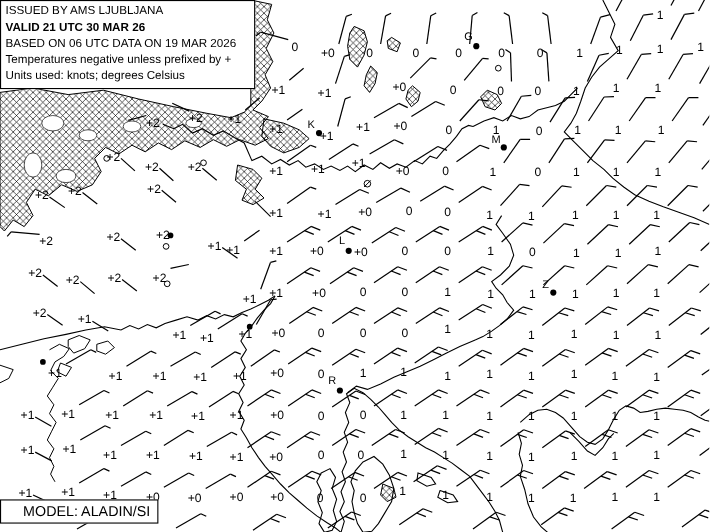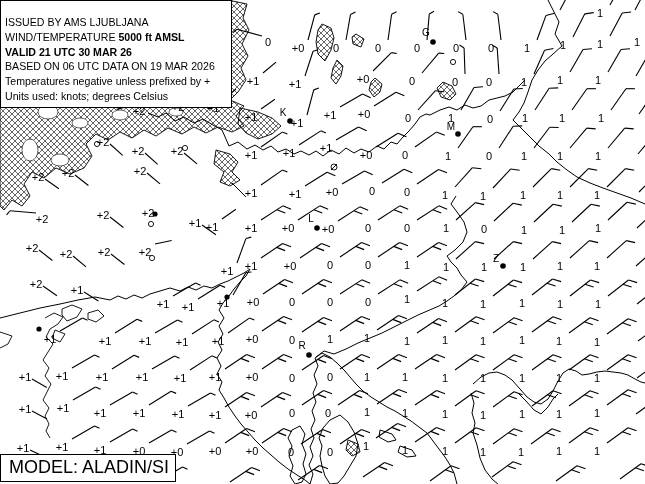--- a/index.html
+++ b/index.html
@@ -1,26 +1,26 @@
 <!DOCTYPE html>
 <html><head>
 <meta charset="utf-8">
 <style>
   html,body{margin:0;padding:0;background:#fff;}
   #canvas{position:relative;width:645px;height:484px;background:#fff;overflow:hidden;
           font-family:"Liberation Sans",sans-serif;}
   #map-svg{position:absolute;left:0;top:0;}
   #header-box{
     position:absolute;left:0;top:0;width:222px;background:#fff;
-    border:1px solid #000;padding:14px 4px 3px 4px;z-index:5;
+    border:1px solid #000;padding:2px 4px 3px 4px;z-index:5;
     font-size:10.6px;line-height:14.8px;color:#000;white-space:nowrap;
   }
   #model-box{
     position:absolute;left:0;top:454px;background:#fff;border:1px solid #000;
-    padding:2px 6px 3px 8px;z-index:5;font-size:18px;color:#000;white-space:nowrap;
+    padding:2px 6px 3px 20px;z-index:5;font-size:13px;color:#000;white-space:nowrap;
   }
   .b{font-weight:bold;}
   svg text{fill:#000;font-family:"Liberation Sans",sans-serif;}
 </style>
 </head>
 <body>
 
 <div id="canvas">
   <svg id="map-svg" width="645" height="484" viewBox="0 0 645 484">
       <defs>
@@ -677,20 +677,19 @@
       <text x="496" y="262" font-size="10" text-anchor="middle">Z</text>
       <circle cx="503" cy="266" r="2.8" fill="#000000"></circle>
       <text x="302" y="349" font-size="10" text-anchor="middle">R</text>
       <circle cx="309" cy="355" r="2.8" fill="#000000"></circle>
       <circle cx="227" cy="297" r="2.6" fill="#000000"></circle>
       <circle cx="39" cy="329" r="2.6" fill="#000000"></circle>
       <circle cx="155" cy="214" r="2.6" fill="#000000"></circle>
     </svg>
   <div id="header-box">
       <div><span>ISSUED BY AMS LJUBLJANA</span></div>
-      <div><span>WIND/TEMPERATURE </span><span class="b">5000 ft AMSL</span></div>
       <div><span class="b">VALID 21 UTC 30 MAR 26</span></div>
       <div><span>BASED ON 06 UTC DATA ON 19 MAR 2026</span></div>
       <div><span>Temperatures negative unless prefixed by +</span></div>
       <div><span>Units used: knots; degrees Celsius</span></div>
     </div>
   <div id="model-box">MODEL: ALADIN/SI</div>
 </div>
 
 </body></html>

